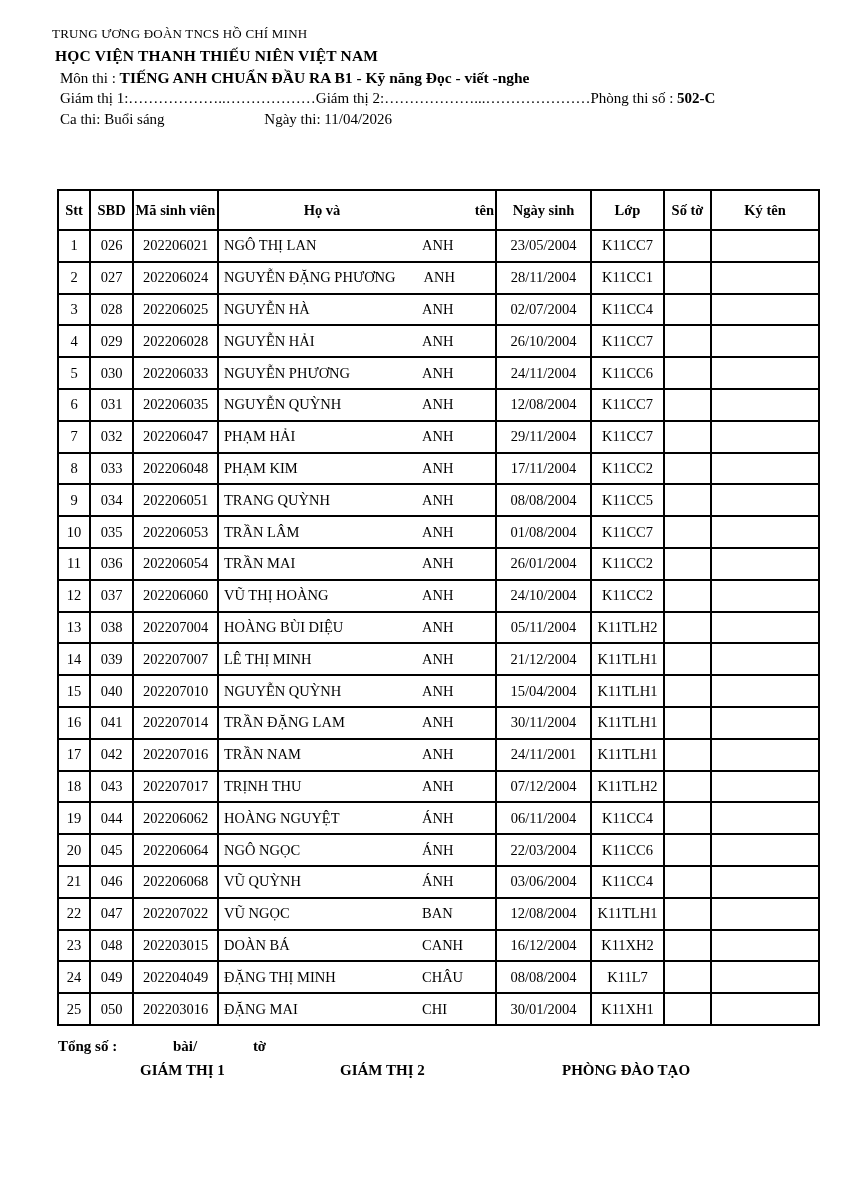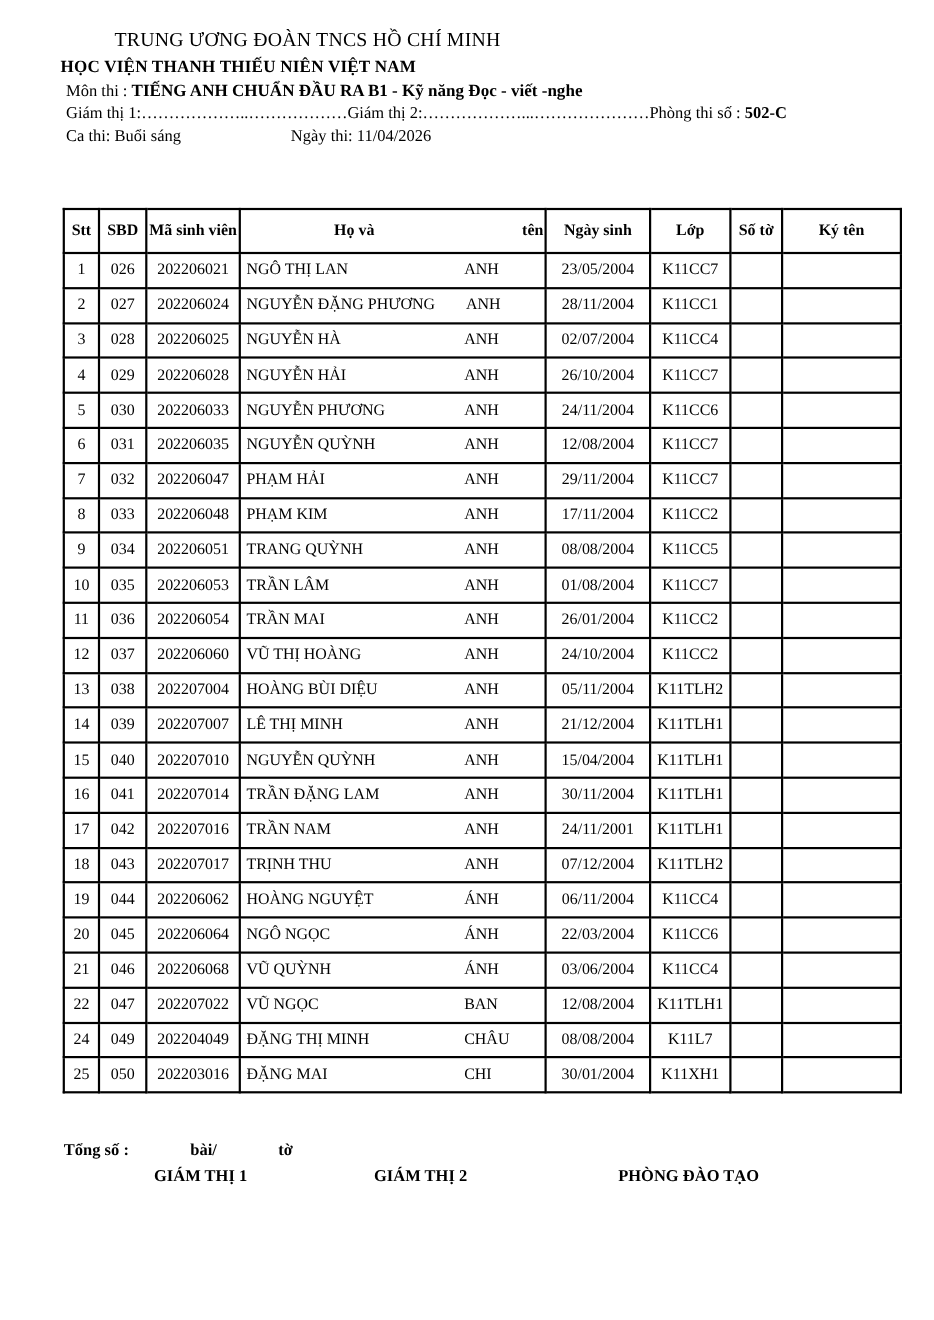--- a/index.html
+++ b/index.html
@@ -5,21 +5,21 @@
   * { box-sizing: border-box; }
   html, body { margin: 0; padding: 0; }
   body {
     width: 849px; height: 1200px;
     background: #ffffff; color: #000000;
     font-family: "Liberation Serif", "DejaVu Serif", serif;
   }
   .page { position: relative; width: 849px; height: 1200px; padding-top: 26px; }
 
   
-  .org-line1 { font-size: 18px; padding-left: 104px; letter-spacing: .2px; }
+  .org-line1 { font-size: 13px; padding-left: 52px; letter-spacing: .2px; }
   .org-line2 { font-size: 15.5px; font-weight: bold; padding-left: 55px; margin-top: 5px; letter-spacing: .2px; }
   .doc-title { font-size: 19px; font-weight: bold; text-align: center; margin-top: 26px; letter-spacing: .2px; }
   .info { padding-left: 60px; padding-right: 46px; font-size: 15px; }
   .mon-thi { margin-top: 4px; }
   .mon-thi .val { font-weight: bold; font-size: 15.5px; }
   .giam-thi { margin-top: 3px; white-space: nowrap; }
   .giam-thi .bold { font-weight: bold; }
   .ca-thi { margin-top: 4px; }
   .ca-thi .ngay { margin-left: 96px; }
 
@@ -454,20 +454,35 @@
           <span class="ho">VŨ NGỌC</span>
           <span class="ten">BAN</span>
         </span>
       </td>
       <td>12/08/2004</td>
       <td>K11TLH1</td>
       <td></td>
       <td></td>
     </tr>
 
+    <tr>
+      <td>23</td>
+      <td>048</td>
+      <td>202203015</td>
+      <td class="name-td">
+        <span class="name-cell">
+          <span class="ho">DOÀN BÁ</span>
+          <span class="ten">CANH</span>
+        </span>
+      </td>
+      <td>16/12/2004</td>
+      <td>K11XH2</td>
+      <td></td>
+      <td></td>
+    </tr>
 
     <tr>
       <td>24</td>
       <td>049</td>
       <td>202204049</td>
       <td class="name-td">
         <span class="name-cell">
           <span class="ho">ĐẶNG THỊ MINH</span>
           <span class="ten">CHÂU</span>
         </span>

